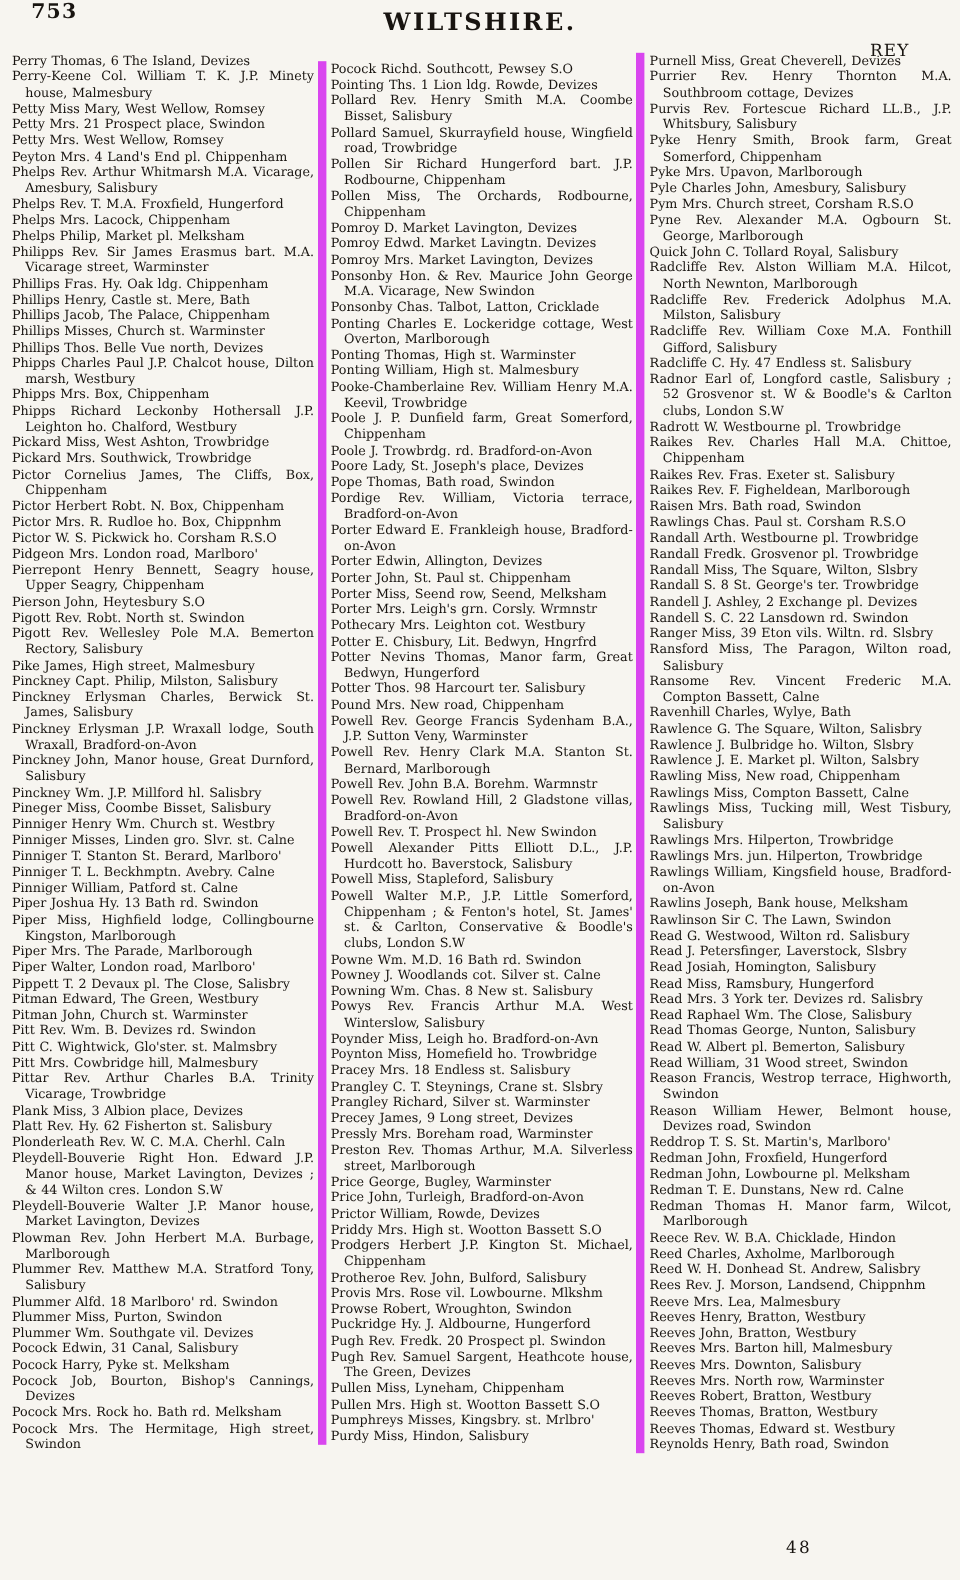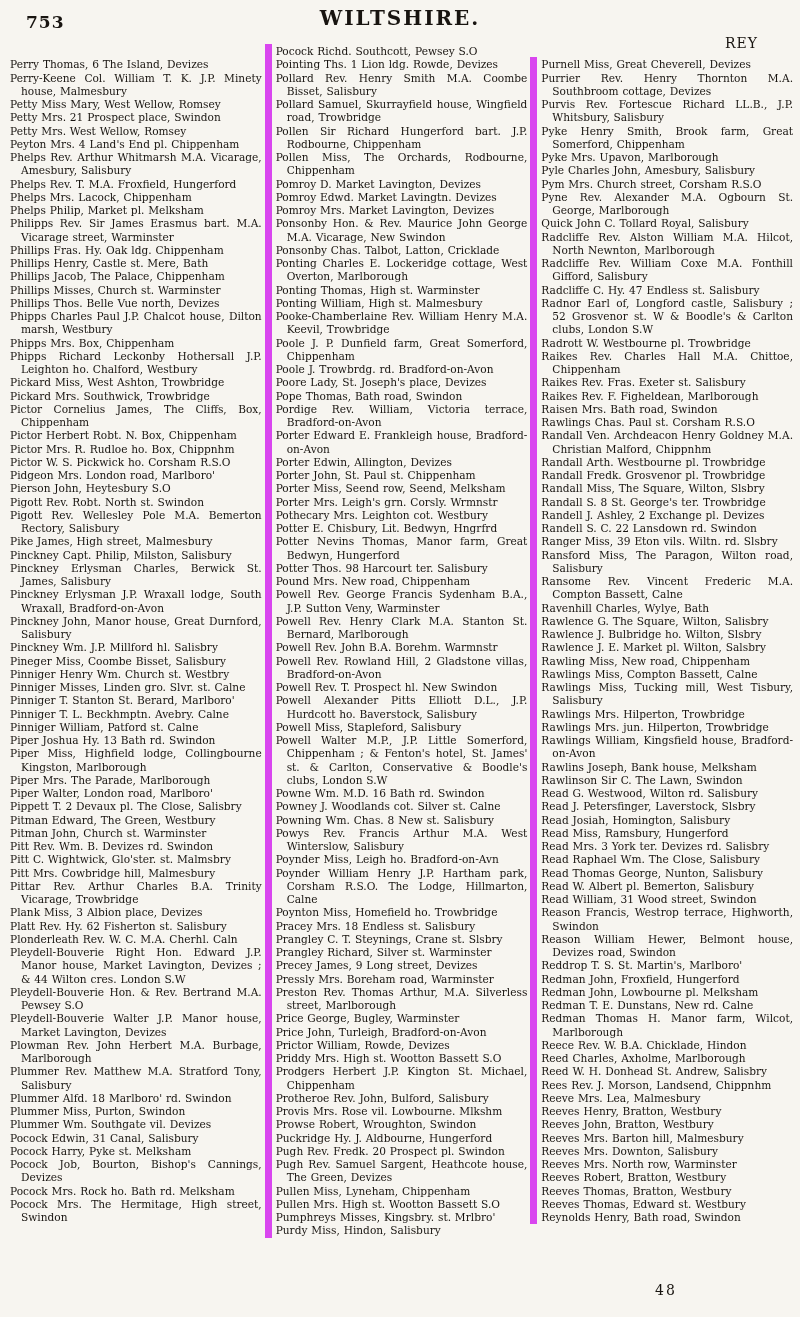--- a/index.html
+++ b/index.html
@@ -10,21 +10,21 @@
     font-family:"DejaVu Serif","Liberation Serif",serif;
     position:relative;
     overflow:hidden;
   }
   .page-header{
     position:relative;
     height:34px;
     padding-top:8px;
   }
   .page-num-top{
-    position:absolute;left:26px;top:12px;
+    position:absolute;left:26px;top:0;
     font-size:17px;font-weight:bold;letter-spacing:1px;
   }
   .county-title{
     position:absolute;left:0;right:0;top:6px;
     text-align:center;
     font-size:20px;font-weight:bold;letter-spacing:2px;
   }
   .header-key{
     position:absolute;right:42px;top:9px;
     font-size:14px;font-weight:normal;letter-spacing:1px;margin-top:26px;
@@ -88,20 +88,21 @@
       <p class="entry">Phipps Charles Paul J.P. Chalcot house, Dilton marsh, Westbury</p>
       <p class="entry">Phipps Mrs. Box, Chippenham</p>
       <p class="entry">Phipps Richard Leckonby Hothersall J.P. Leighton ho. Chalford, Westbury</p>
       <p class="entry">Pickard Miss, West Ashton, Trowbridge</p>
       <p class="entry">Pickard Mrs. Southwick, Trowbridge</p>
       <p class="entry">Pictor Cornelius James, The Cliffs, Box, Chippenham</p>
       <p class="entry">Pictor Herbert Robt. N. Box, Chippenham</p>
       <p class="entry">Pictor Mrs. R. Rudloe ho. Box, Chippnhm</p>
       <p class="entry">Pictor W. S. Pickwick ho. Corsham R.S.O</p>
       <p class="entry">Pidgeon Mrs. London road, Marlboro'</p>
+      <p class="entry">Pierrepont Henry Bennett, Seagry house, Upper Seagry, Chippenham</p>
       <p class="entry">Pierson John, Heytesbury S.O</p>
       <p class="entry">Pigott Rev. Robt. North st. Swindon</p>
       <p class="entry">Pigott Rev. Wellesley Pole M.A. Bemerton Rectory, Salisbury</p>
       <p class="entry">Pike James, High street, Malmesbury</p>
       <p class="entry">Pinckney Capt. Philip, Milston, Salisbury</p>
       <p class="entry">Pinckney Erlysman Charles, Berwick St. James, Salisbury</p>
       <p class="entry">Pinckney Erlysman J.P. Wraxall lodge, South Wraxall, Bradford-on-Avon</p>
       <p class="entry">Pinckney John, Manor house, Great Durnford, Salisbury</p>
       <p class="entry">Pinckney Wm. J.P. Millford hl. Salisbry</p>
       <p class="entry">Pineger Miss, Coombe Bisset, Salisbury</p>
@@ -118,21 +119,20 @@
       <p class="entry">Pitman Edward, The Green, Westbury</p>
       <p class="entry">Pitman John, Church st. Warminster</p>
       <p class="entry">Pitt Rev. Wm. B. Devizes rd. Swindon</p>
       <p class="entry">Pitt C. Wightwick, Glo'ster. st. Malmsbry</p>
       <p class="entry">Pitt Mrs. Cowbridge hill, Malmesbury</p>
       <p class="entry">Pittar Rev. Arthur Charles B.A. Trinity Vicarage, Trowbridge</p>
       <p class="entry">Plank Miss, 3 Albion place, Devizes</p>
       <p class="entry">Platt Rev. Hy. 62 Fisherton st. Salisbury</p>
       <p class="entry">Plonderleath Rev. W. C. M.A. Cherhl. Caln</p>
       <p class="entry">Pleydell-Bouverie Right Hon. Edward J.P. Manor house, Market Lavington, Devizes ; &amp; 44 Wilton cres. London S.W</p>
-      <p class="entry">Pleydell-Bouverie Hon. &amp; Rev. Bertrand M.A. Pewsey S.O</p>
       <p class="entry">Pleydell-Bouverie Walter J.P. Manor house, Market Lavington, Devizes</p>
       <p class="entry">Plowman Rev. John Herbert M.A. Burbage, Marlborough</p>
       <p class="entry">Plummer Rev. Matthew M.A. Stratford Tony, Salisbury</p>
       <p class="entry">Plummer Alfd. 18 Marlboro' rd. Swindon</p>
       <p class="entry">Plummer Miss, Purton, Swindon</p>
       <p class="entry">Plummer Wm. Southgate vil. Devizes</p>
       <p class="entry">Pocock Edwin, 31 Canal, Salisbury</p>
       <p class="entry">Pocock Harry, Pyke st. Melksham</p>
       <p class="entry">Pocock Job, Bourton, Bishop's Cannings, Devizes</p>
       <p class="entry">Pocock Mrs. Rock ho. Bath rd. Melksham</p>
@@ -175,21 +175,20 @@
       <p class="entry">Powell Rev. Rowland Hill, 2 Gladstone villas, Bradford-on-Avon</p>
       <p class="entry">Powell Rev. T. Prospect hl. New Swindon</p>
       <p class="entry">Powell Alexander Pitts Elliott D.L., J.P. Hurdcott ho. Baverstock, Salisbury</p>
       <p class="entry">Powell Miss, Stapleford, Salisbury</p>
       <p class="entry">Powell Walter M.P., J.P. Little Somerford, Chippenham ; &amp; Fenton's hotel, St. James' st. &amp; Carlton, Conservative &amp; Boodle's clubs, London S.W</p>
       <p class="entry">Powne Wm. M.D. 16 Bath rd. Swindon</p>
       <p class="entry">Powney J. Woodlands cot. Silver st. Calne</p>
       <p class="entry">Powning Wm. Chas. 8 New st. Salisbury</p>
       <p class="entry">Powys Rev. Francis Arthur M.A. West Winterslow, Salisbury</p>
       <p class="entry">Poynder Miss, Leigh ho. Bradford-on-Avn</p>
-      <p class="entry">Poynder William Henry J.P. Hartham park, Corsham R.S.O. The Lodge, Hillmarton, Calne</p>
       <p class="entry">Poynton Miss, Homefield ho. Trowbridge</p>
       <p class="entry">Pracey Mrs. 18 Endless st. Salisbury</p>
       <p class="entry">Prangley C. T. Steynings, Crane st. Slsbry</p>
       <p class="entry">Prangley Richard, Silver st. Warminster</p>
       <p class="entry">Precey James, 9 Long street, Devizes</p>
       <p class="entry">Pressly Mrs. Boreham road, Warminster</p>
       <p class="entry">Preston Rev. Thomas Arthur, M.A. Silverless street, Marlborough</p>
       <p class="entry">Price George, Bugley, Warminster</p>
       <p class="entry">Price John, Turleigh, Bradford-on-Avon</p>
       <p class="entry">Prictor William, Rowde, Devizes</p>
@@ -210,30 +209,30 @@
       <p class="entry">Purnell Miss, Great Cheverell, Devizes</p>
       <p class="entry">Purrier Rev. Henry Thornton M.A. Southbroom cottage, Devizes</p>
       <p class="entry">Purvis Rev. Fortescue Richard LL.B., J.P. Whitsbury, Salisbury</p>
       <p class="entry">Pyke Henry Smith, Brook farm, Great Somerford, Chippenham</p>
       <p class="entry">Pyke Mrs. Upavon, Marlborough</p>
       <p class="entry">Pyle Charles John, Amesbury, Salisbury</p>
       <p class="entry">Pym Mrs. Church street, Corsham R.S.O</p>
       <p class="entry">Pyne Rev. Alexander M.A. Ogbourn St. George, Marlborough</p>
       <p class="entry">Quick John C. Tollard Royal, Salisbury</p>
       <p class="entry">Radcliffe Rev. Alston William M.A. Hilcot, North Newnton, Marlborough</p>
+      <p class="entry">Radcliffe Rev. Frederick Adolphus M.A. Milston, Salisbury</p>
       <p class="entry">Radcliffe Rev. William Coxe M.A. Fonthill Gifford, Salisbury</p>
       <p class="entry">Radcliffe C. Hy. 47 Endless st. Salisbury</p>
       <p class="entry">Radnor Earl of, Longford castle, Salisbury ; 52 Grosvenor st. W &amp; Boodle's &amp; Carlton clubs, London S.W</p>
       <p class="entry">Radrott W. Westbourne pl. Trowbridge</p>
       <p class="entry">Raikes Rev. Charles Hall M.A. Chittoe, Chippenham</p>
       <p class="entry">Raikes Rev. Fras. Exeter st. Salisbury</p>
       <p class="entry">Raikes Rev. F. Figheldean, Marlborough</p>
       <p class="entry">Raisen Mrs. Bath road, Swindon</p>
       <p class="entry">Rawlings Chas. Paul st. Corsham R.S.O</p>
-      <p class="entry">Randall Ven. Archdeacon Henry Goldney M.A. Christian Malford, Chippnhm</p>
       <p class="entry">Randall Arth. Westbourne pl. Trowbridge</p>
       <p class="entry">Randall Fredk. Grosvenor pl. Trowbridge</p>
       <p class="entry">Randall Miss, The Square, Wilton, Slsbry</p>
       <p class="entry">Randall S. 8 St. George's ter. Trowbridge</p>
       <p class="entry">Randell J. Ashley, 2 Exchange pl. Devizes</p>
       <p class="entry">Randell S. C. 22 Lansdown rd. Swindon</p>
       <p class="entry">Ranger Miss, 39 Eton vils. Wiltn. rd. Slsbry</p>
       <p class="entry">Ransford Miss, The Paragon, Wilton road, Salisbury</p>
       <p class="entry">Ransome Rev. Vincent Frederic M.A. Compton Bassett, Calne</p>
       <p class="entry">Ravenhill Charles, Wylye, Bath</p>

